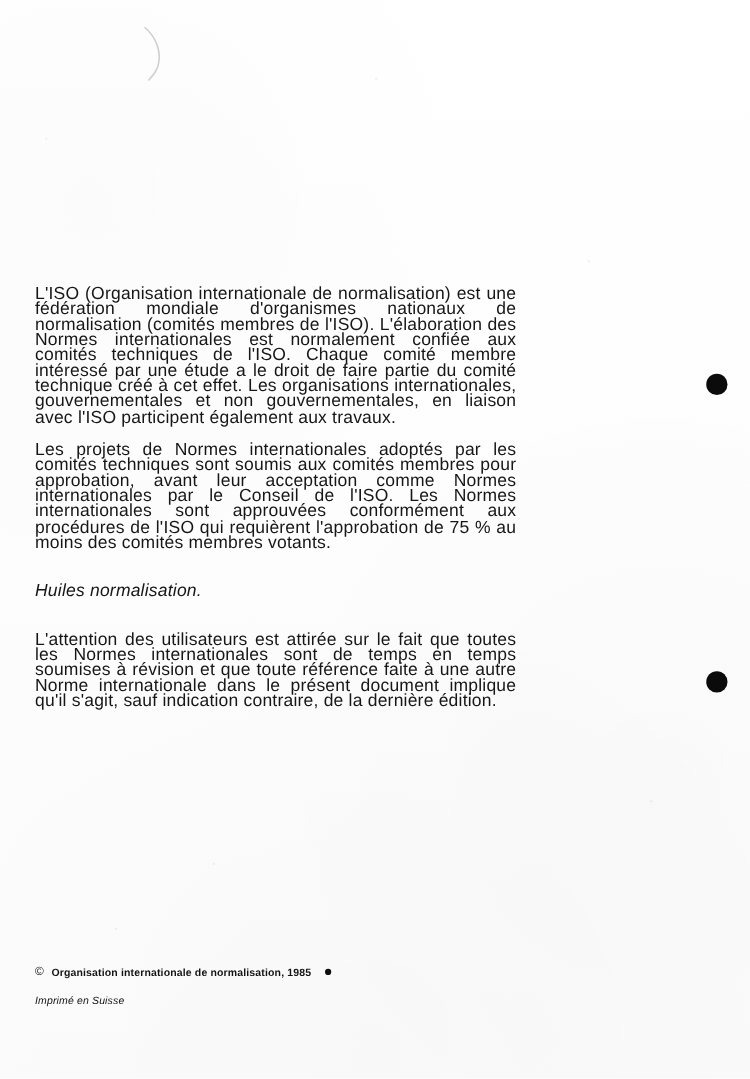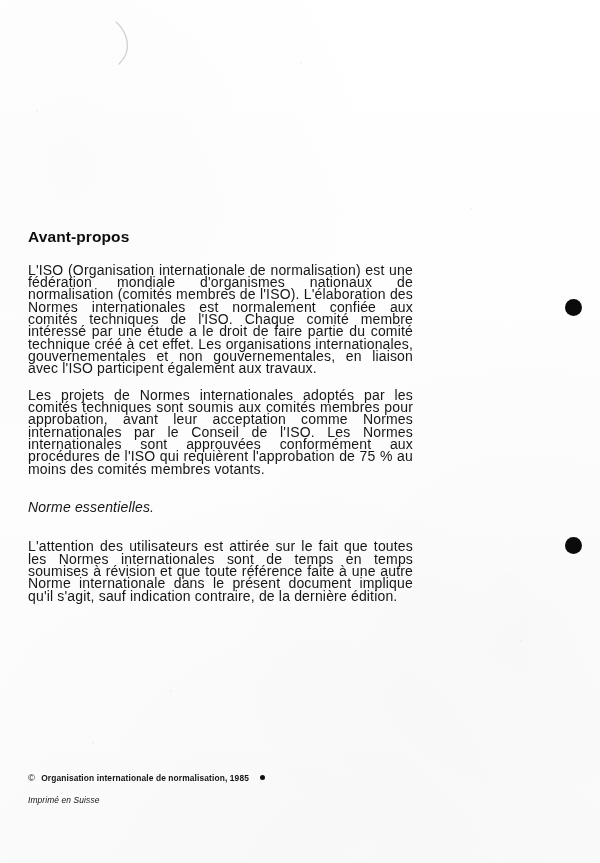--- a/index.html
+++ b/index.html
@@ -142,29 +142,28 @@
 
   <svg class="pen-stroke" viewBox="0 0 22 46" fill="none" aria-hidden="true">
     <path d="M4 2 C 13 10, 18 22, 14 34 C 12 39, 9 42, 7 44" stroke="#6a6a6a" stroke-width="1.3" stroke-linecap="round"></path>
   </svg>
 
   <div class="reg-dot" id="reg-dot-upper"></div>
   <div class="reg-dot" id="reg-dot-lower"></div>
 
   <div class="content">
 
-    <h1 class="page-title">Avant-propos</h1>
 
     <p class="body-par par-gap-large">L'ISO (Organisation internationale de normalisation) est une fédération mondiale d'organismes nationaux de normalisation (comités membres de l'ISO). L'élaboration des Normes internationales est normalement confiée aux comités techniques de l'ISO. Chaque comité membre intéressé par une étude a le droit de faire partie du comité technique créé à cet effet. Les organisations internationales, gouvernementales et non gouvernementales, en liaison avec l'ISO participent également aux travaux.</p>
 
     <p class="body-par par-gap-large">Les projets de Normes internationales adoptés par les comités techniques sont soumis aux comités membres pour approbation, avant leur acceptation comme Normes internationales par le Conseil de l'ISO. Les Normes internationales sont approuvées conformément aux procédures de l'ISO qui requièrent l'approbation de 75 % au moins des comités membres votants.</p>
 
     <p class="body-par">
       <br>
-      <span class="italic-title">Norme essentielles.</span>
+      <span class="italic-title">Huiles normalisation.</span>
     </p>
 
     <div style="height:14px;"></div>
 
     <p class="body-par">L'attention des utilisateurs est attirée sur le fait que toutes les Normes internationales sont de temps en temps soumises à révision et que toute référence faite à une autre Norme internationale dans le présent document implique qu'il s'agit, sauf indication contraire, de la dernière édition.</p>
 
   </div>
 
   <div class="footer" id="footer-copyright">
     <div class="footer-line copyright-row">

